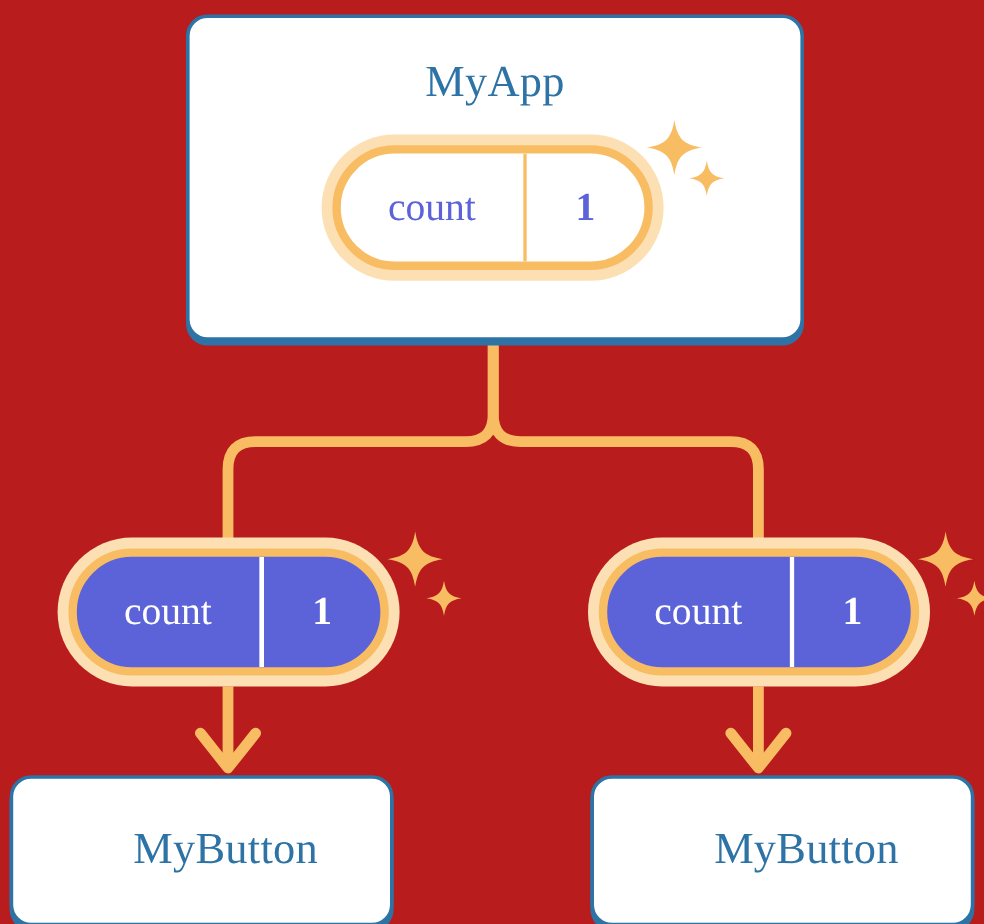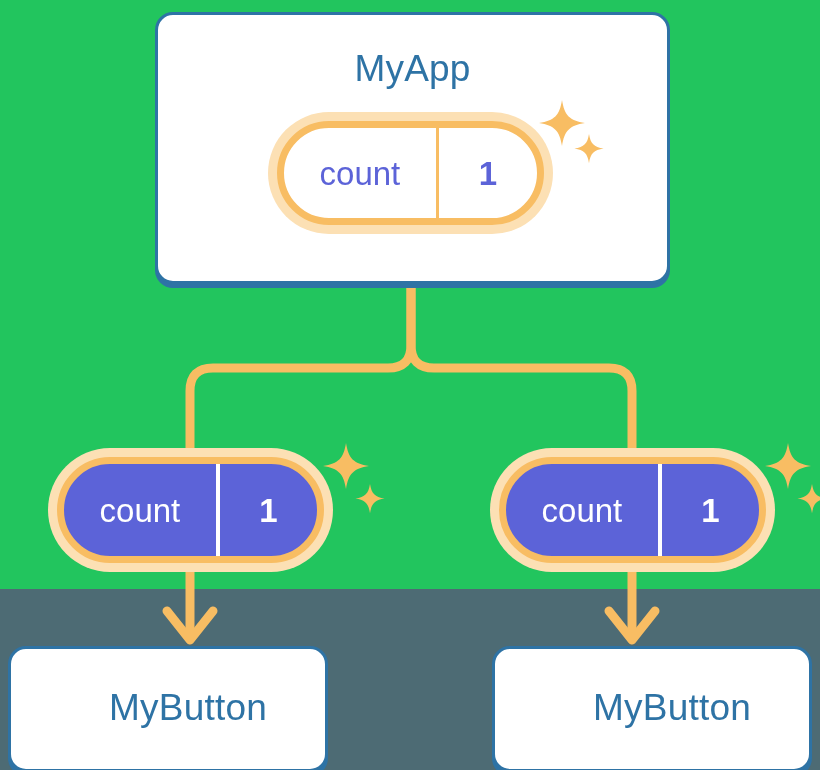--- a/index.html
+++ b/index.html
@@ -10,22 +10,23 @@
   body {
     width: 820px;
     height: 770px;
     background: #4d6b74;
     font-family: "Liberation Sans", sans-serif;
     overflow: hidden;
   }
   #stage {
     position: relative;
     width: 820px;
-    height: 589px;
-    background: #22c55e;
+    height: 770px;
+    background: #b91c1c;
+    font-family: Liberation Serif, serif;
   }
 
   
   #connectors {
     position: absolute;
     left: 0;
     top: 0;
     width: 820px;
     height: 770px;
     pointer-events: none;

